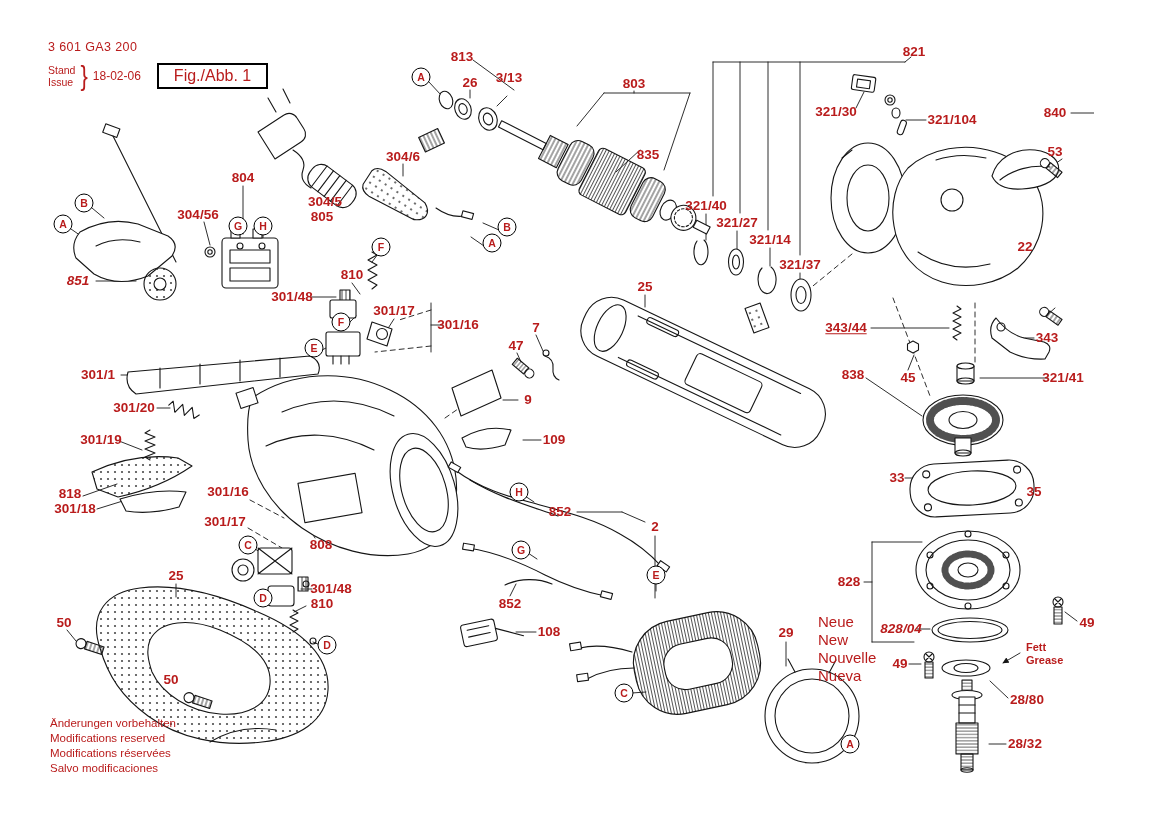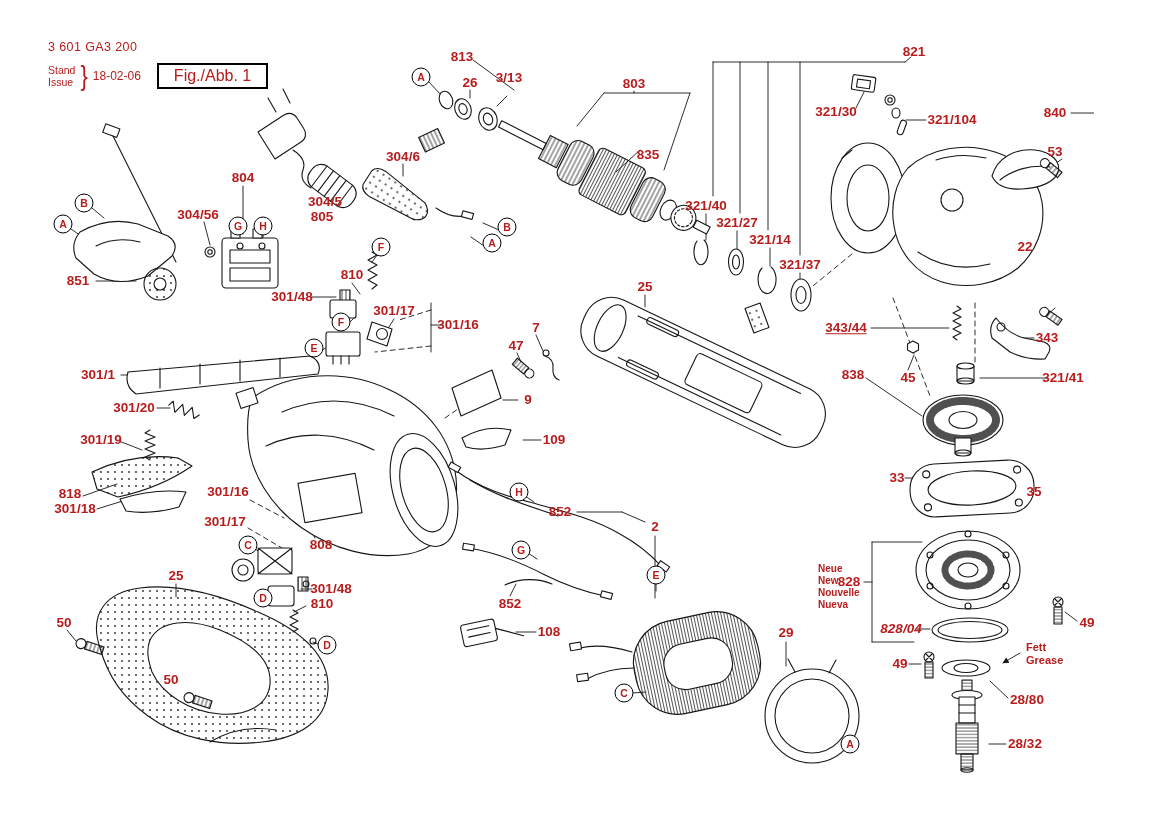--- a/index.html
+++ b/index.html
@@ -24,21 +24,21 @@
   .hdr { position:absolute; left:48px; top:40px; }
   .partno { font-size:12.5px; letter-spacing:.4px; }
   .issue-row { display:flex; align-items:center; margin-top:9px; gap:3px; }
   .issue-col { display:flex; flex-direction:column; font-size:10.5px; line-height:1.15; }
   .brace { font-size:22px; font-weight:normal; margin:0 2px; transform:scaleY(1.25); display:inline-block; }
   .date { font-size:12px; }
   .figbox { border:2px solid #000; font-weight:normal; font-size:16px; padding:2px 15px; margin-left:13px; white-space:nowrap; }
   
   .ftr { position:absolute; left:50px; top:716px; font-size:11.5px; line-height:1.3; }
   
-  .note-new { position:absolute; left:818px; top:563px; font-size:10px; font-weight:bold; line-height:1.2; }
+  .note-new { position:absolute; left:818px; top:613px; font-size:15px; font-weight:normal; line-height:1.2; }
   .note-grease { position:absolute; left:1026px; top:641px; font-size:11px; font-weight:bold; line-height:1.2; }
 </style>
 </head>
 <body>
 
 <div class="stage">
 
   <svg class="art" viewBox="0 0 1169 826" xmlns="http://www.w3.org/2000/svg">
     <defs>
       <pattern id="pv" width="4" height="4" patternUnits="userSpaceOnUse">
@@ -416,34 +416,40 @@
     <div>Neue</div>
     <div>New</div>
     <div>Nouvelle</div>
     <div>Nueva</div>
   </div>
   <div class="note-grease">
     <div>Fett</div>
     <div>Grease</div>
   </div>
 
+  <footer class="ftr">
+    <div>Änderungen vorbehalten</div>
+    <div>Modifications reserved</div>
+    <div>Modifications réservées</div>
+    <div>Salvo modificaciones</div>
+  </footer>
 
   <div id="labels-layer">
       <div class="part-label" style="left: 462px; top: 57px;">813</div>
       <div class="part-label" style="left: 470px; top: 83px;">26</div>
       <div class="part-label" style="left: 509px; top: 78px;">3/13</div>
       <div class="part-label" style="left: 634px; top: 84px;">803</div>
       <div class="part-label" style="left: 914px; top: 52px;">821</div>
       <div class="part-label" style="left: 648px; top: 155px;">835</div>
       <div class="part-label" style="left: 403px; top: 157px;">304/6</div>
       <div class="part-label" style="left: 325px; top: 202px;">304/5</div>
       <div class="part-label" style="left: 322px; top: 217px;">805</div>
       <div class="part-label" style="left: 198px; top: 215px;">304/56</div>
       <div class="part-label" style="left: 243px; top: 178px;">804</div>
-      <div class="part-label" style="left: 78px; top: 281px;">851</div>
+      <div class="part-label" style="left: 78px; top: 281px; font-style: italic;">851</div>
       <div class="part-label" style="left: 292px; top: 297px;">301/48</div>
       <div class="part-label" style="left: 352px; top: 275px;">810</div>
       <div class="part-label" style="left: 394px; top: 311px;">301/17</div>
       <div class="part-label" style="left: 458px; top: 325px;">301/16</div>
       <div class="part-label" style="left: 98px; top: 375px;">301/1</div>
       <div class="part-label" style="left: 134px; top: 408px;">301/20</div>
       <div class="part-label" style="left: 101px; top: 440px;">301/19</div>
       <div class="part-label" style="left: 70px; top: 494px;">818</div>
       <div class="part-label" style="left: 75px; top: 509px;">301/18</div>
       <div class="part-label" style="left: 228px; top: 492px;">301/16</div>

